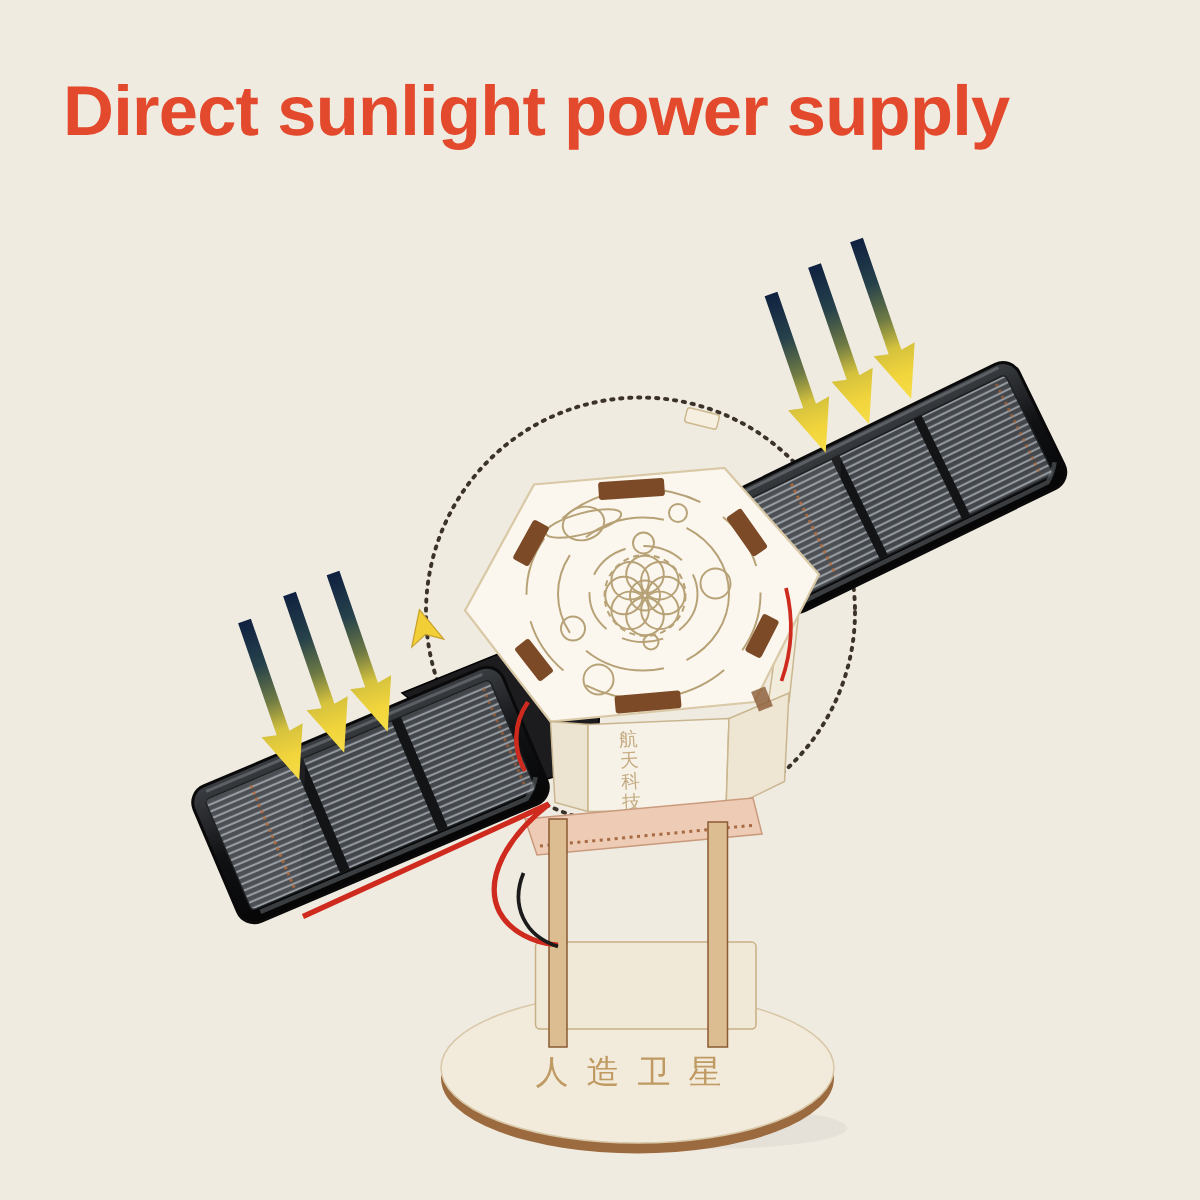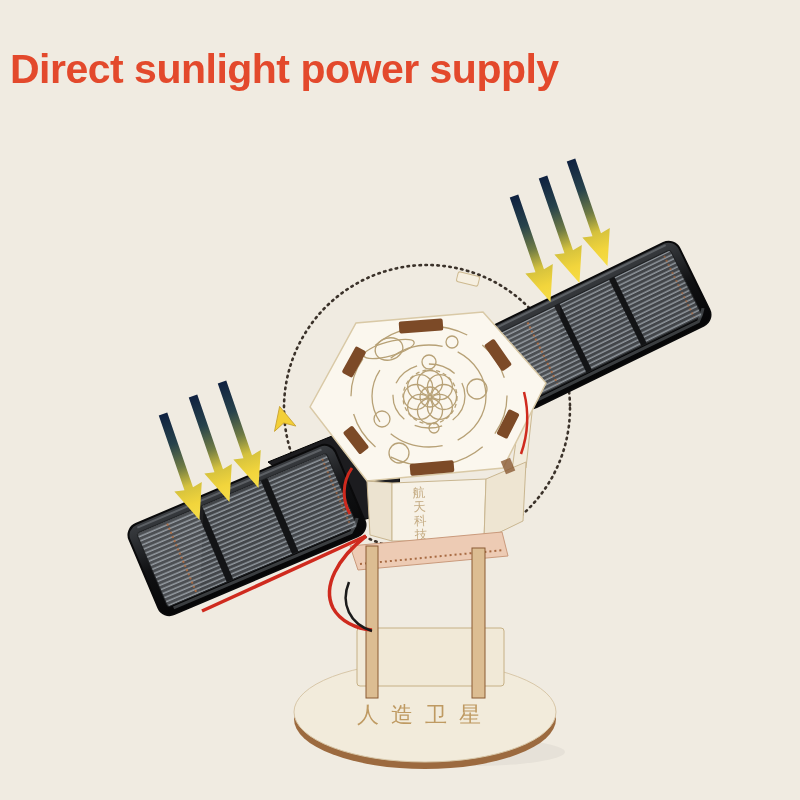--- a/index.html
+++ b/index.html
@@ -7,22 +7,22 @@
     --title:#E3492C;
   }
   html,body{margin:0;padding:0;}
   body{
     width:800px;height:800px;overflow:hidden;
     background:var(--background);
     font-family:"Liberation Sans", sans-serif;
   }
   .stage{position:relative;width:800px;height:800px;background:var(--background);}
   .title{
-    position:absolute;left:10px;top:46px;margin:0;
-    font-size:41px;font-weight:600;letter-spacing:-.5px;
+    position:absolute;left:42px;top:46px;margin:0;
+    font-size:47px;font-weight:600;letter-spacing:-.5px;
     color:var(--title);
   }
   svg text{font-family:"Liberation Sans", sans-serif;}
 </style>
 </head>
 <body>
 
 <div class="stage">
 
   <h1 class="title">Direct sunlight power supply</h1>

